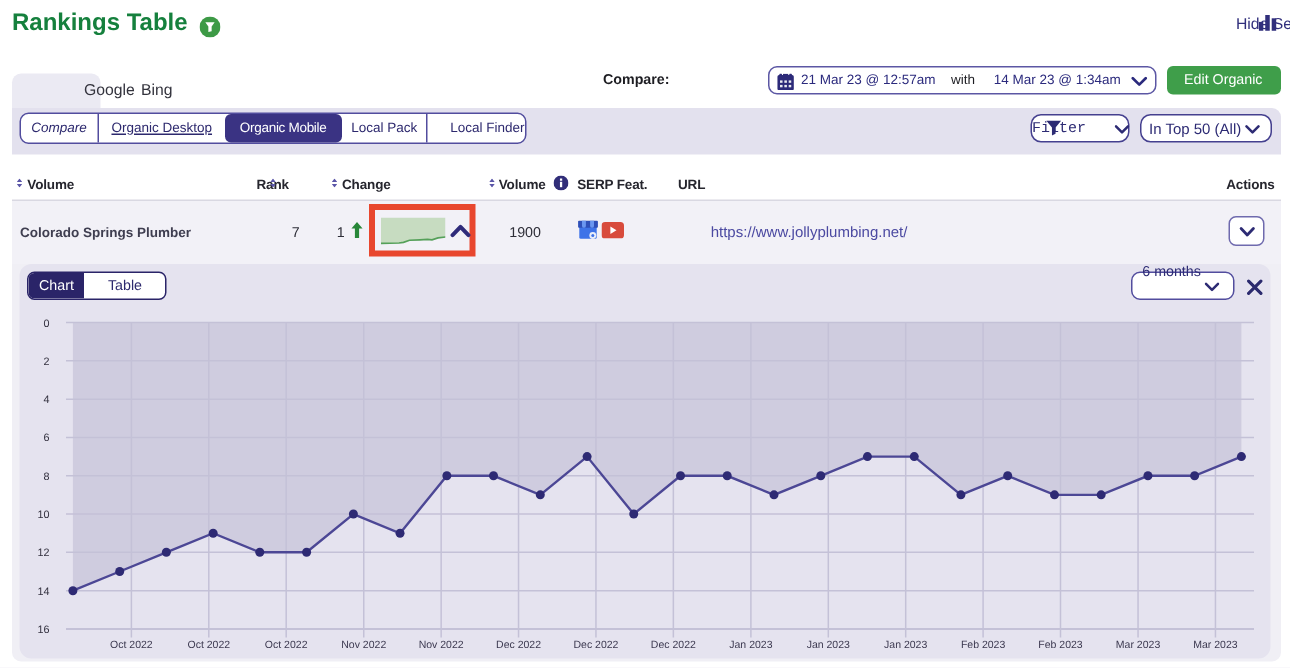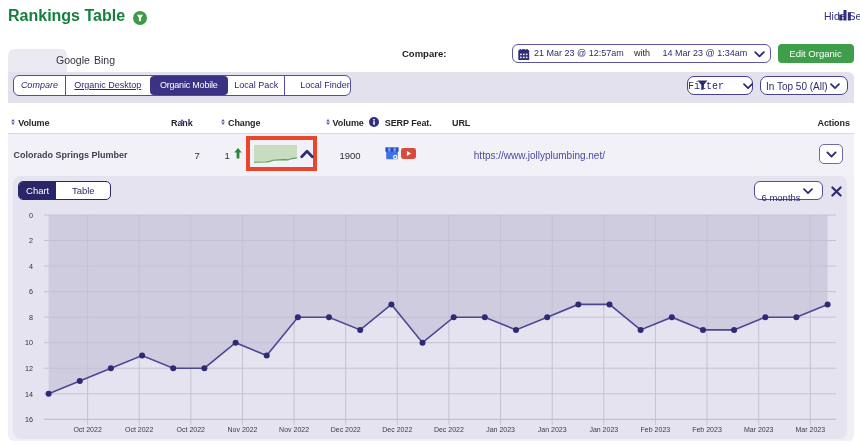--- a/index.html
+++ b/index.html
@@ -139,21 +139,21 @@
 </svg>
 
 <div class="abs" style="left:8px; top:176px; width:845.5px; height:265px; background:#f0eff5; border-radius:0 0 6px 6px;"></div>
 <div class="abs" style="left:13px; top:176px; width:834px; height:263px; background:#e5e3ef; border-radius:8px;"></div>
 
 <div class="abs" style="left:18px; top:181px; height:19.3px; display:flex; font-size:9.5px; border:1px solid #2a2468; border-radius:5px; overflow:hidden; background:#fff;">
   <div style="width:37.3px; background:#2a2468; color:#fff; text-align:center; line-height:17.5px;">Chart</div>
   <div style="width:54px; color:#2d296e; text-align:center; line-height:17.5px;">Table</div>
 </div>
 <div class="abs" style="left:753.5px; top:181px; width:69px; height:19.3px; background:#fff; border:1px solid #524d9e; border-radius:6px;"></div>
-<div class="abs" style="left:761.5px; top:192px; font-size:9.5px; color:#2d2b74;text-align:center;">6 months</div>
+<div class="abs" style="left:761.5px; top:176px; font-size:9.5px; color:#2d2b74;text-align:center;">6 months</div>
 <svg class="abs" style="left:803px; top:188px;" width="10" height="7" viewBox="0 0 10 7">
   <path d="M1 1.2 L5 5.2 L9 1.2" fill="none" stroke="#2d2b74" stroke-width="1.7" stroke-linecap="round" stroke-linejoin="round"></path>
 </svg>
 <svg class="abs" style="left:830.5px; top:186.3px;" width="11" height="11" viewBox="0 0 11 11">
   <path d="M1.4 1.4 L9.6 9.6 M9.6 1.4 L1.4 9.6" stroke="#2b2a6e" stroke-width="2.1" stroke-linecap="round"></path>
 </svg>
 
 <svg class="abs" style="left:13px; top:176px;" width="834" height="263" viewBox="0 0 834 263">
   <path d="M35.6,39.0 L35.6,217.8 L66.8,205.0 L97.9,192.2 L129.1,179.5 L160.2,192.2 L191.4,192.2 L222.6,166.7 L253.7,179.5 L284.9,141.2 L316.0,141.2 L347.2,153.9 L378.4,128.4 L409.5,166.7 L440.7,141.2 L471.8,141.2 L503.0,153.9 L534.2,141.2 L565.3,128.4 L596.5,128.4 L627.6,153.9 L658.8,141.2 L690.0,153.9 L721.1,153.9 L752.3,141.2 L783.4,141.2 L814.6,128.4 L814.6,39.0 Z" fill="#cfccdf"></path>
   <g stroke="#c4c1d7" stroke-width="1">

